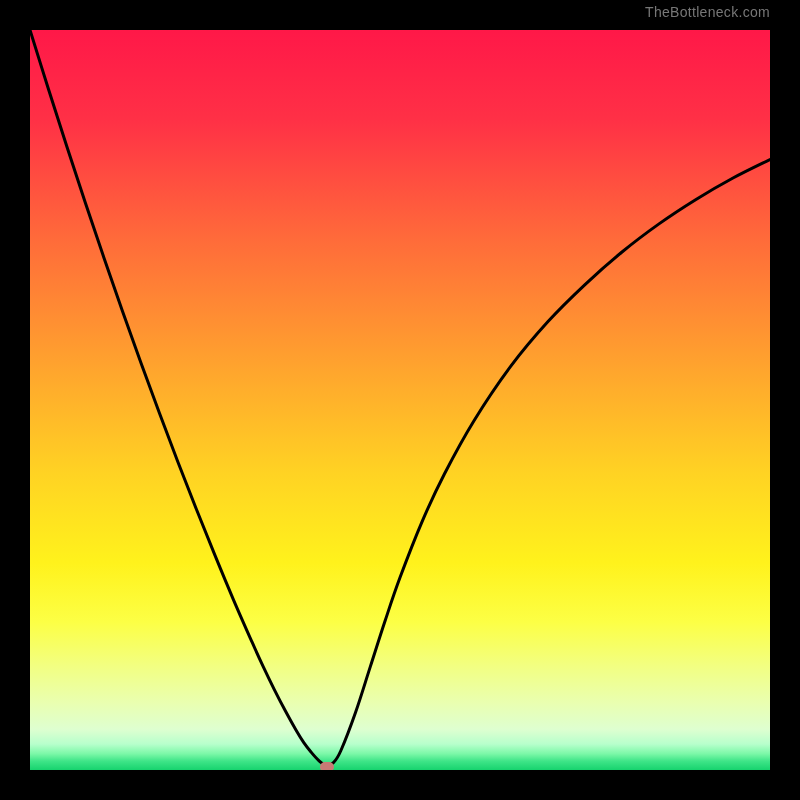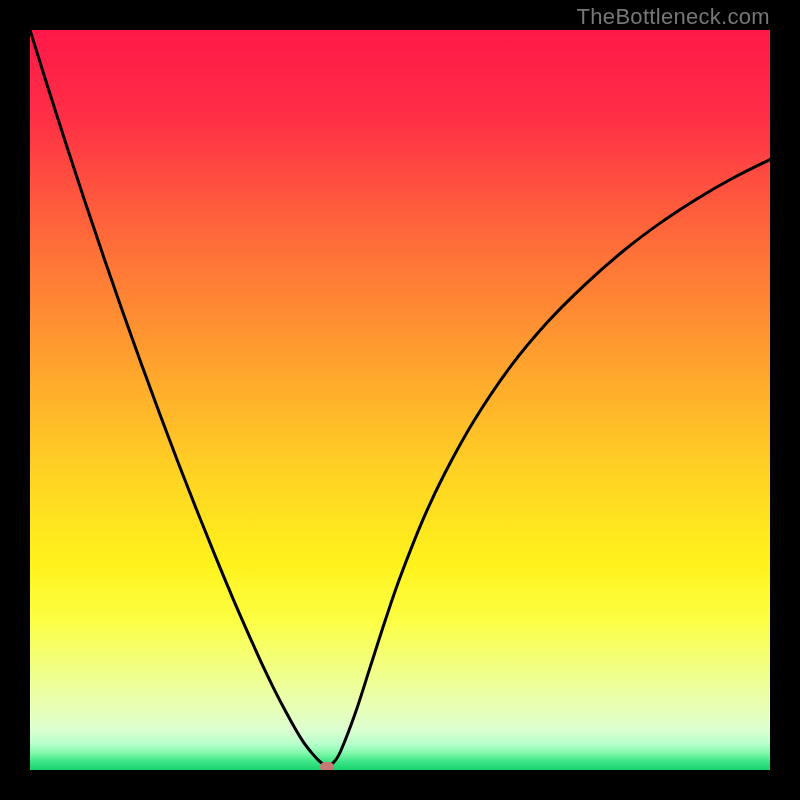--- a/index.html
+++ b/index.html
@@ -27,21 +27,21 @@
   }
   .gradient {
     position: absolute;
     inset: 0;
   }
   .watermark {
     position: absolute;
     top: 4px;
     right: 30px;
     color: #777;
-    font-size: 22px;
+    font-size: 14px;
     letter-spacing: 0.3px;
     font-weight: 500;
     user-select: none;
   }
   svg.curve {
     position: absolute;
     inset: 0;
     width: 100%;
     height: 100%;
     pointer-events: none;

